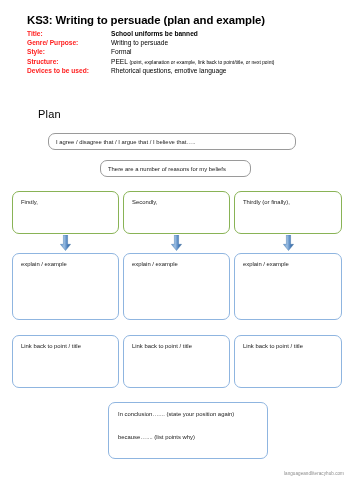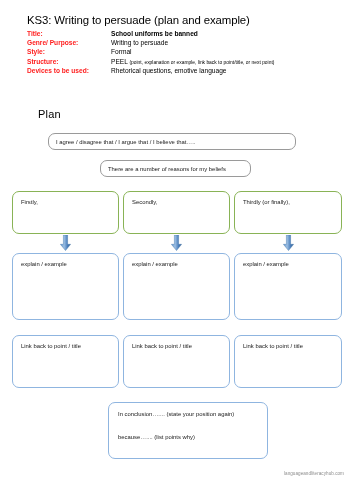--- a/index.html
+++ b/index.html
@@ -15,21 +15,21 @@
     color: #000000;
     overflow: hidden;
   }
 
   
   .sheet-title {
     position: absolute;
     left: 27px;
     top: 14px;
     font-size: 11.4px;
-    font-weight: normal;
+    font-weight: bold;
     letter-spacing: -0.1px;
     white-space: nowrap;
   }
 
   .meta-table {
     position: absolute;
     left: 27px;
     top: 31px;
     width: 310px;
     border-collapse: collapse;

